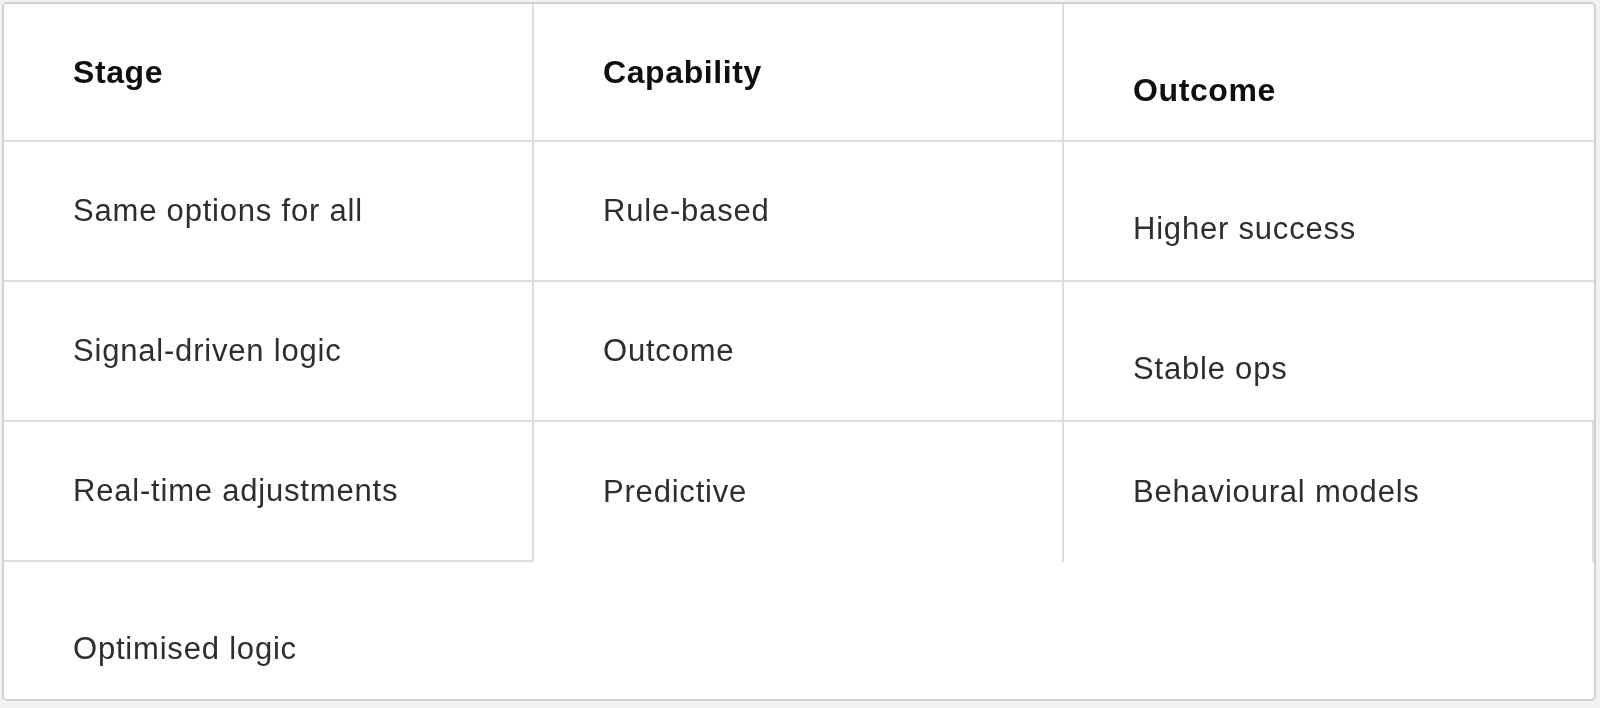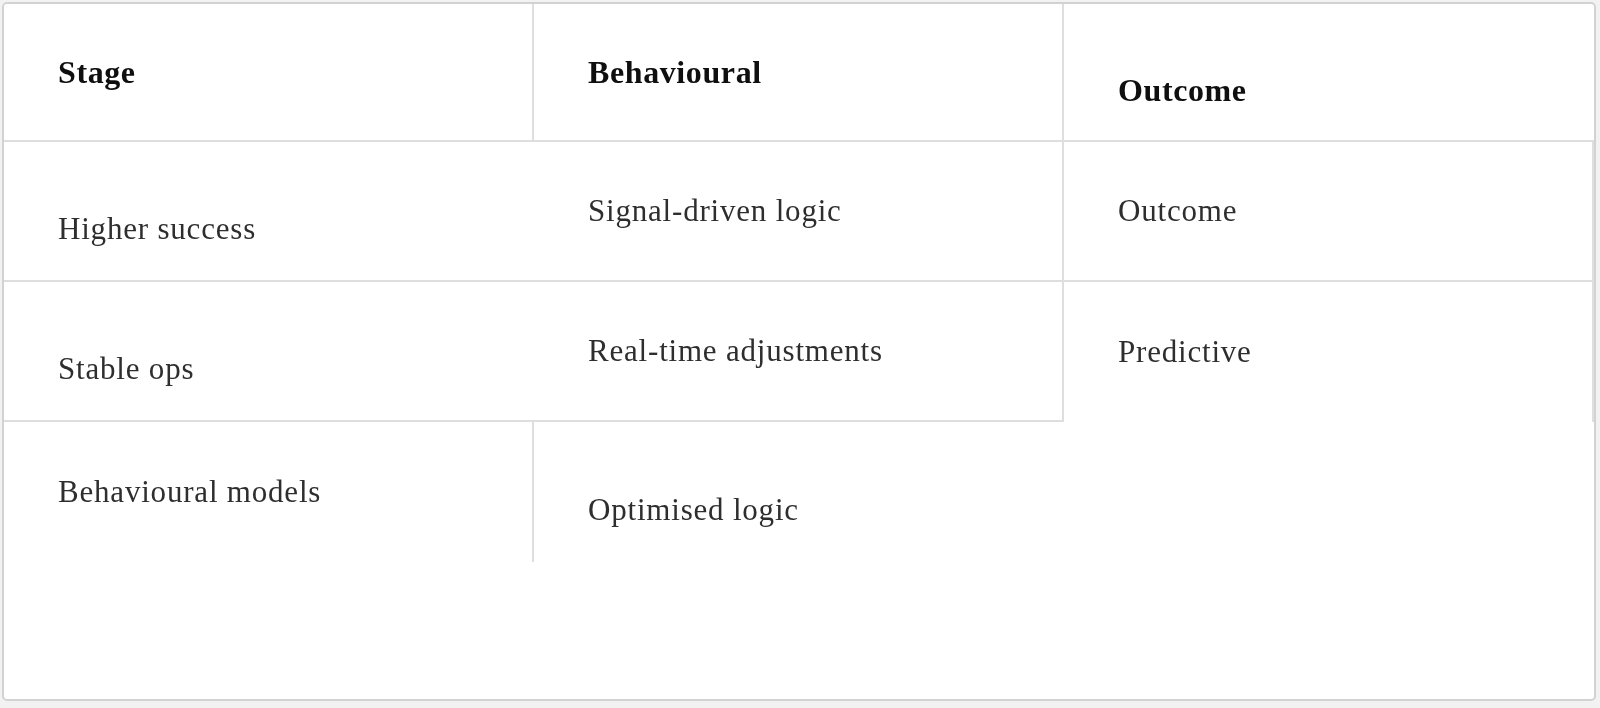--- a/index.html
+++ b/index.html
@@ -23,57 +23,62 @@
     box-sizing: border-box;
     display: grid;
     grid-template-columns: 1fr 1fr 1fr;
     grid-template-rows: 138px 140px 140px 140px 1fr;
     overflow: hidden;
   }
   .cell {
     box-sizing: border-box;
     display: flex;
     align-items: center;
-    padding-left: 54px;
+    padding-left: 69px;
     padding-right: 24px;
     border-bottom: 2px solid #dedede;
     border-right: 2px solid #dedede;
     background: #ffffff;
     font-size: 31px;
     letter-spacing: 0.8px;
     color: #2e2e2e;
     white-space: nowrap;
     overflow: hidden;
-    font-family: Liberation Serif, serif;
   }
   .cell.last-col { border-right: none; margin-top: 36px; }
   .cell.last-row { border-bottom: none; align-items: center; }
   .cell.header {
     font-weight: 700;
     color: #0f0f0f;
     font-size: 32px;
     letter-spacing: 0.6px;
   }
 </style>
 </head>
 <body>
 
 <div class="table-card">
 
   <div class="cell header">
     <span>Stage</span>
   </div>
   <div class="cell header">
-    <span>Behavioural</span>
+    <span>Capability</span>
   </div>
   <div class="cell header last-col">
     <span>Outcome</span>
   </div>
 
+  <div class="cell">
+    <span>Same options for all</span>
+  </div>
 
+  <div class="cell">
+    <span>Rule-based</span>
+  </div>
   <div class="cell last-col">
     <span>Higher success</span>
   </div>
   <div class="cell">
     <span>Signal-driven logic</span>
   </div>
 
   <div class="cell">
     <span>Outcome</span>
   </div>

